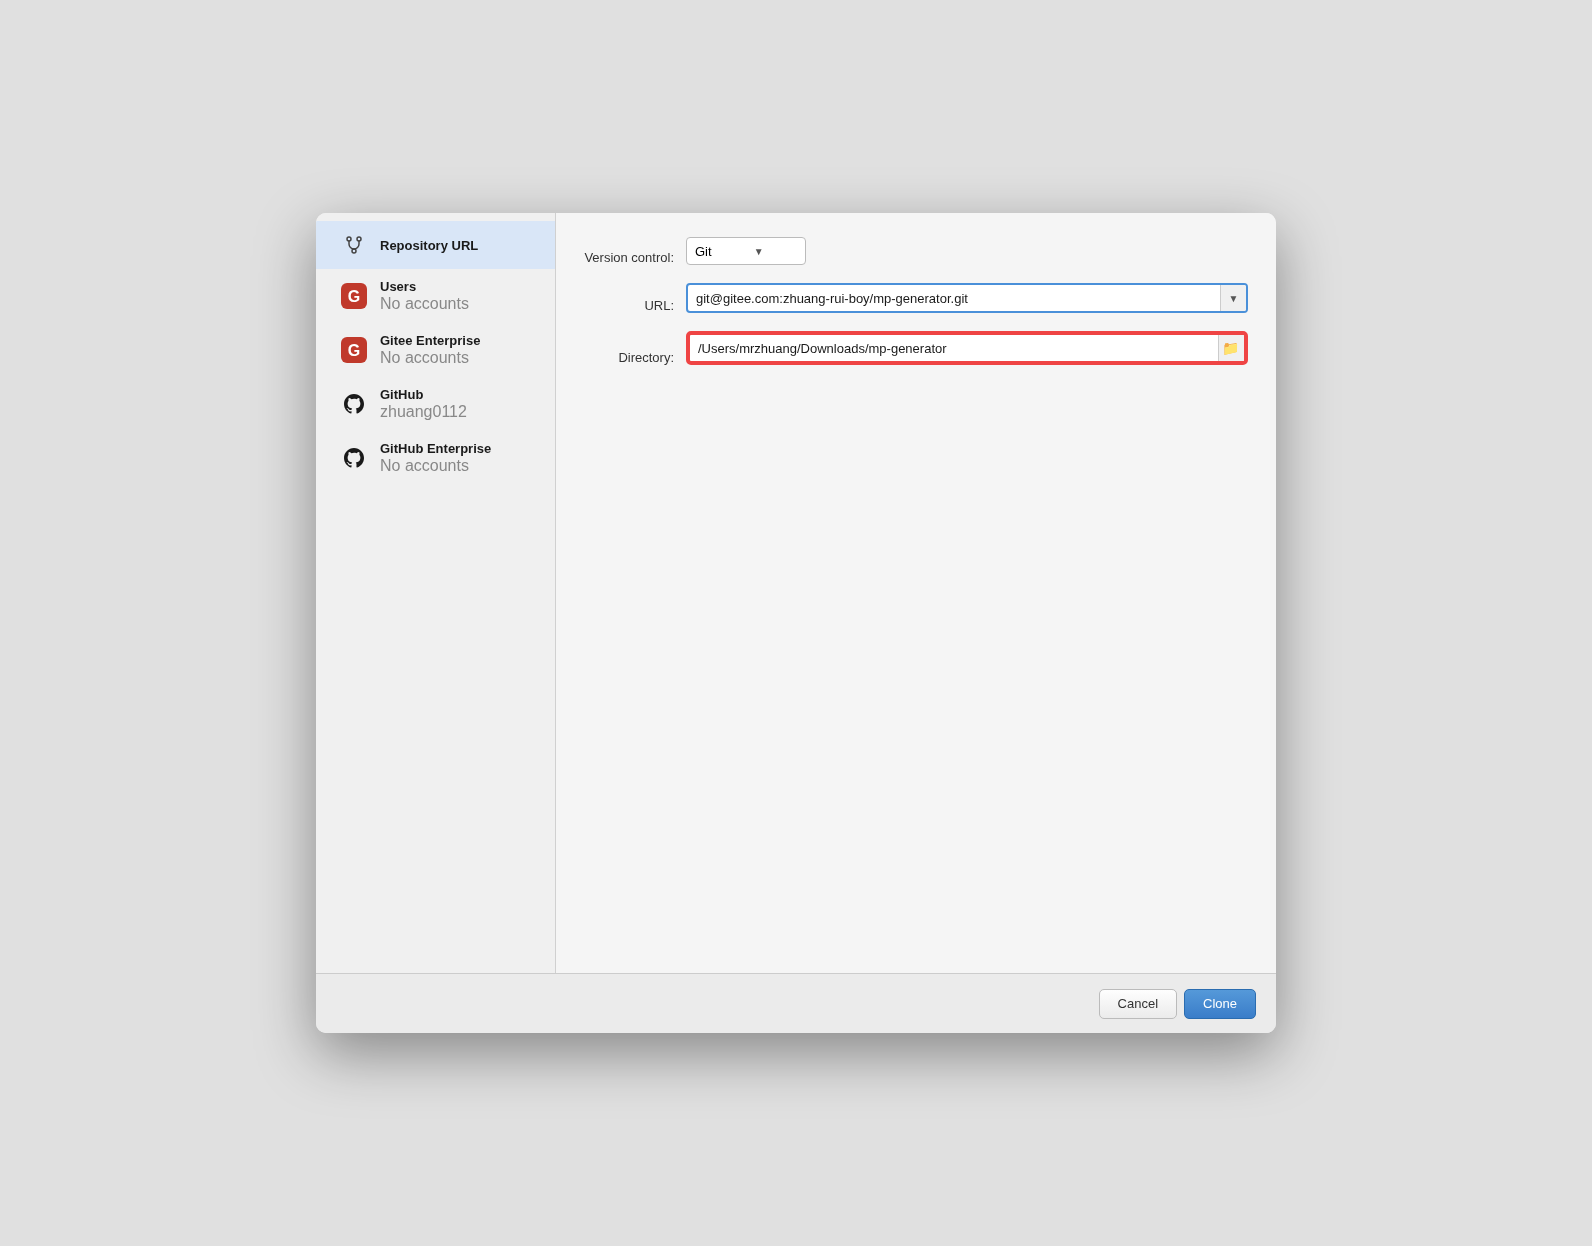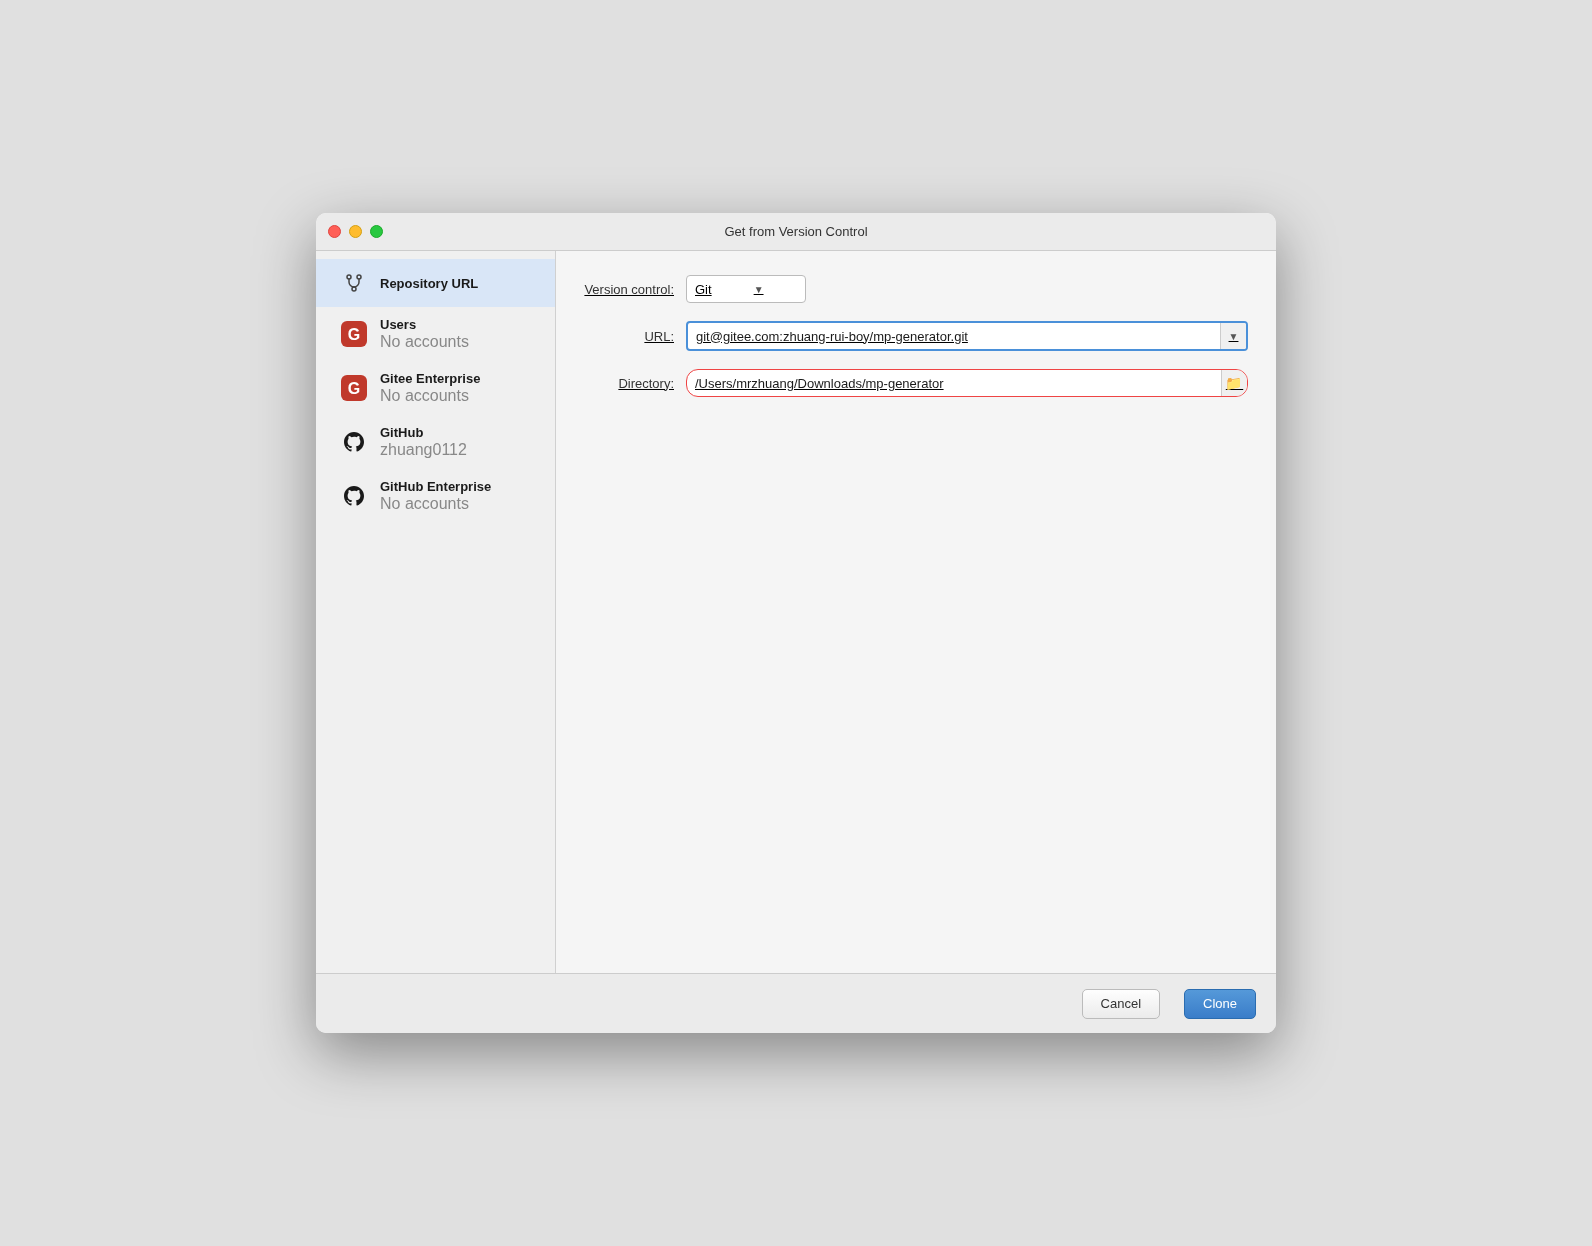--- a/index.html
+++ b/index.html
@@ -99,24 +99,23 @@
     }
     .main-panel {
       flex: 1;
       background: #f5f5f5;
       padding: 24px 28px;
       display: flex;
       flex-direction: column;
     }
     .form-row {
       display: flex;
-      align-items: center;
+      align-items: flex-end;
       margin-bottom: 18px;
       gap: 12px;
-      text-decoration: underline;
     }
     .form-label {
       width: 90px;
       text-align: right;
       font-size: 13px;
       color: #333;
       flex-shrink: 0;
     }
     .select-box {
       height: 28px;
@@ -165,22 +164,22 @@
       display: flex;
       align-items: center;
       justify-content: center;
       font-size: 10px;
       color: #555;
     }
     .dir-input-wrapper {
       flex: 1;
       display: flex;
       align-items: center;
-      border: 1px solid #ef4444;
-      border-radius: 12px;
+      border: 4px solid #ef4444;
+      border-radius: 5px;
       background: white;
       overflow: hidden;
     }
     .dir-input {
       flex: 1;
       height: 26px;
       border: none;
       outline: none;
       padding: 0 8px;
       font-size: 13px;
@@ -202,21 +201,21 @@
     }
     .spacer { flex: 1; }
     .bottom-bar {
       height: 60px;
       background: #ebebeb;
       border-top: 1px solid #ccc;
       display: flex;
       align-items: center;
       justify-content: flex-end;
       padding: 0 20px;
-      gap: 24px;
+      gap: 7px;
     }
     .btn-cancel {
       height: 30px;
       padding: 0 18px;
       border: 1px solid #bbb;
       border-radius: 5px;
       background: linear-gradient(to bottom, #fefefe, #ebebeb);
       font-size: 13px;
       color: #333;
       cursor: pointer;
@@ -236,28 +235,20 @@
     
     .fork-icon svg { width: 20px; height: 20px; }
     .gitee-icon svg { width: 26px; height: 26px; }
     .github-icon svg { width: 24px; height: 24px; }
   </style>
 </head>
 <body>
 
 <div class="window">
 
-  <div class="titlebar">
-    <div class="window-controls">
-      <div class="traffic-light close"></div>
-      <div class="traffic-light minimize"></div>
-      <div class="traffic-light maximize"></div>
-    </div>
-    <span class="titlebar-text">Get from Version Control</span>
-  </div>
 
   <div class="content">
 
     <div class="sidebar">
 
       <div class="sidebar-item active">
         <div class="sidebar-icon fork-icon">
           <svg viewBox="0 0 20 20" fill="none" xmlns="http://www.w3.org/2000/svg">
             <circle cx="5" cy="4" r="2" stroke="#444" stroke-width="1.5"></circle>
             <circle cx="15" cy="4" r="2" stroke="#444" stroke-width="1.5"></circle>

